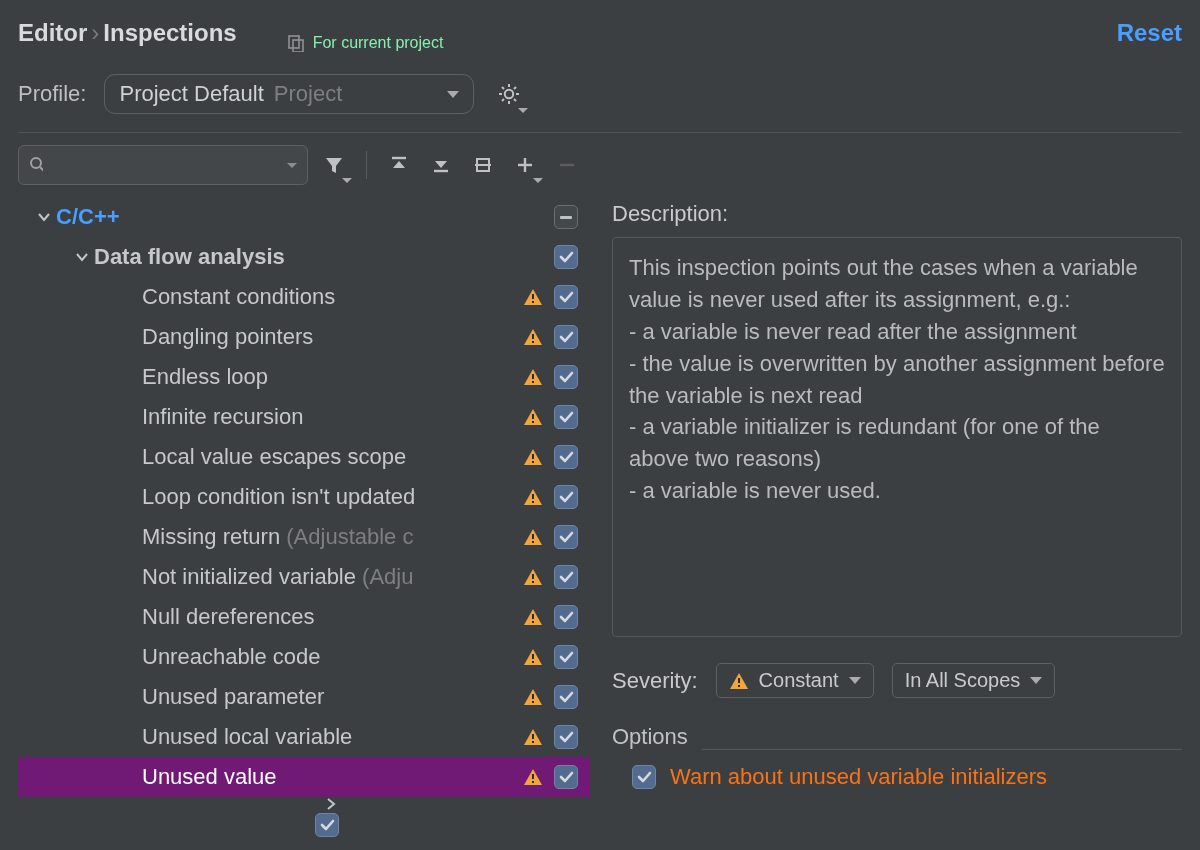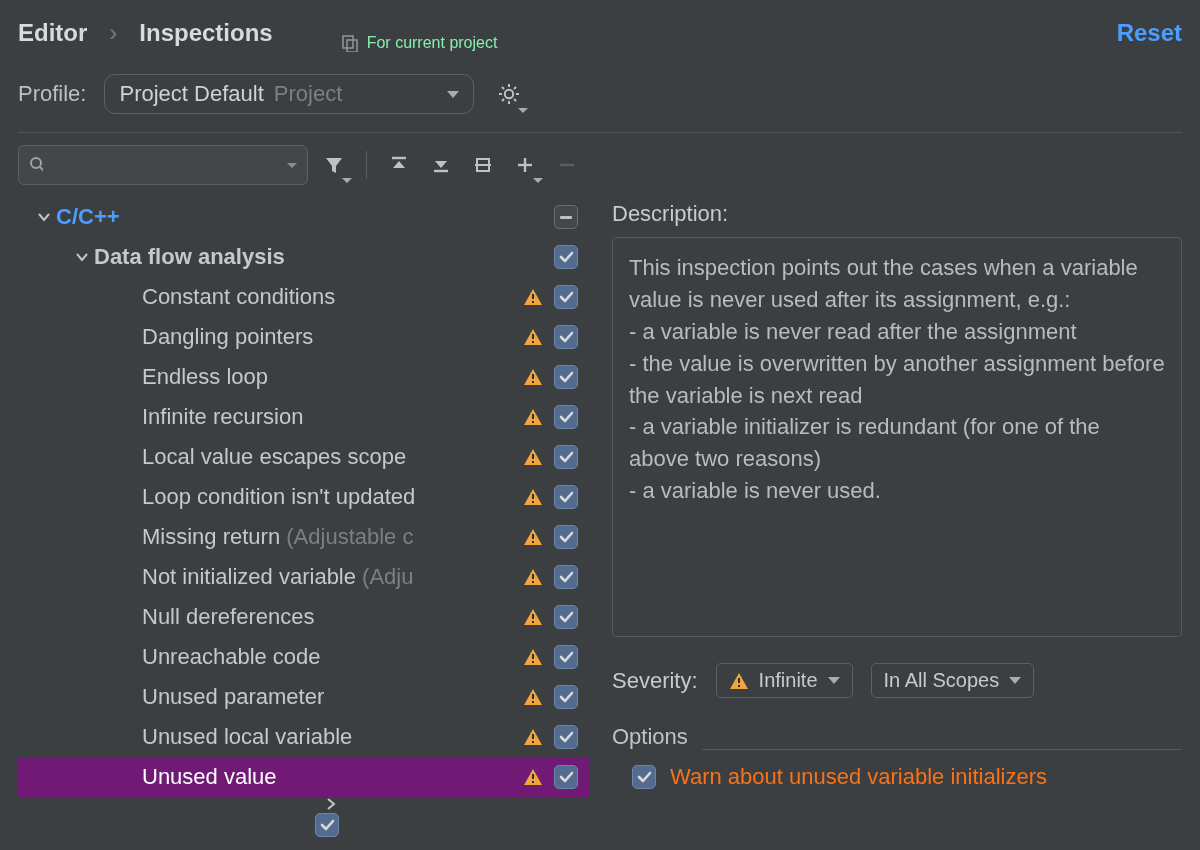--- a/index.html
+++ b/index.html
@@ -12,21 +12,21 @@
     height: 850px;
     overflow: hidden;
     padding: 14px 18px;
   }
   .top-row {
     display: flex;
     align-items: center;
     justify-content: space-between;
     margin-bottom: 22px;
   }
-  .breadcrumb { display: flex; align-items: center; gap: 22px; font-size: 24px; }
+  .breadcrumb { display: flex; align-items: center; gap: 4px; font-size: 24px; }
   .crumb-editor { font-weight: 600; color: #d8dadb; }
   .crumb-sep { color: #787a7c; }
   .crumb-current { font-weight: 700; color: #d8dadb; }
   .scope-hint { display: flex; align-items: center; gap: 8px; color: #86efac; margin-left: 46px; font-size: 16px; margin-top: 20px; }
   .reset-link { color: #4a9eff; font-size: 24px; font-weight: 600; cursor: pointer; }
   .profile-row {
     display: flex;
     align-items: center;
     gap: 18px;
     padding-bottom: 18px;
@@ -512,21 +512,21 @@
       <span> - a variable initializer is redundant (for one of the above two reasons)</span><br>
       <span> - a variable is never used.</span>
     </div>
 
     <div class="sev-row">
       <span class="sev-label">Severity:</span>
       <div class="sel-box">
         <svg width="20" height="20" viewBox="0 0 20 20">
             <use href="#i-warn"></use>
           </svg>
-        <span>Infinite</span>
+        <span>Constant</span>
         <span class="chev-down"></span>
       </div>
       <div class="sel-box">
         <span>In All Scopes</span>
         <span class="chev-down"></span>
       </div>
     </div>
 
     <div class="options-header">
       <span>Options</span>

